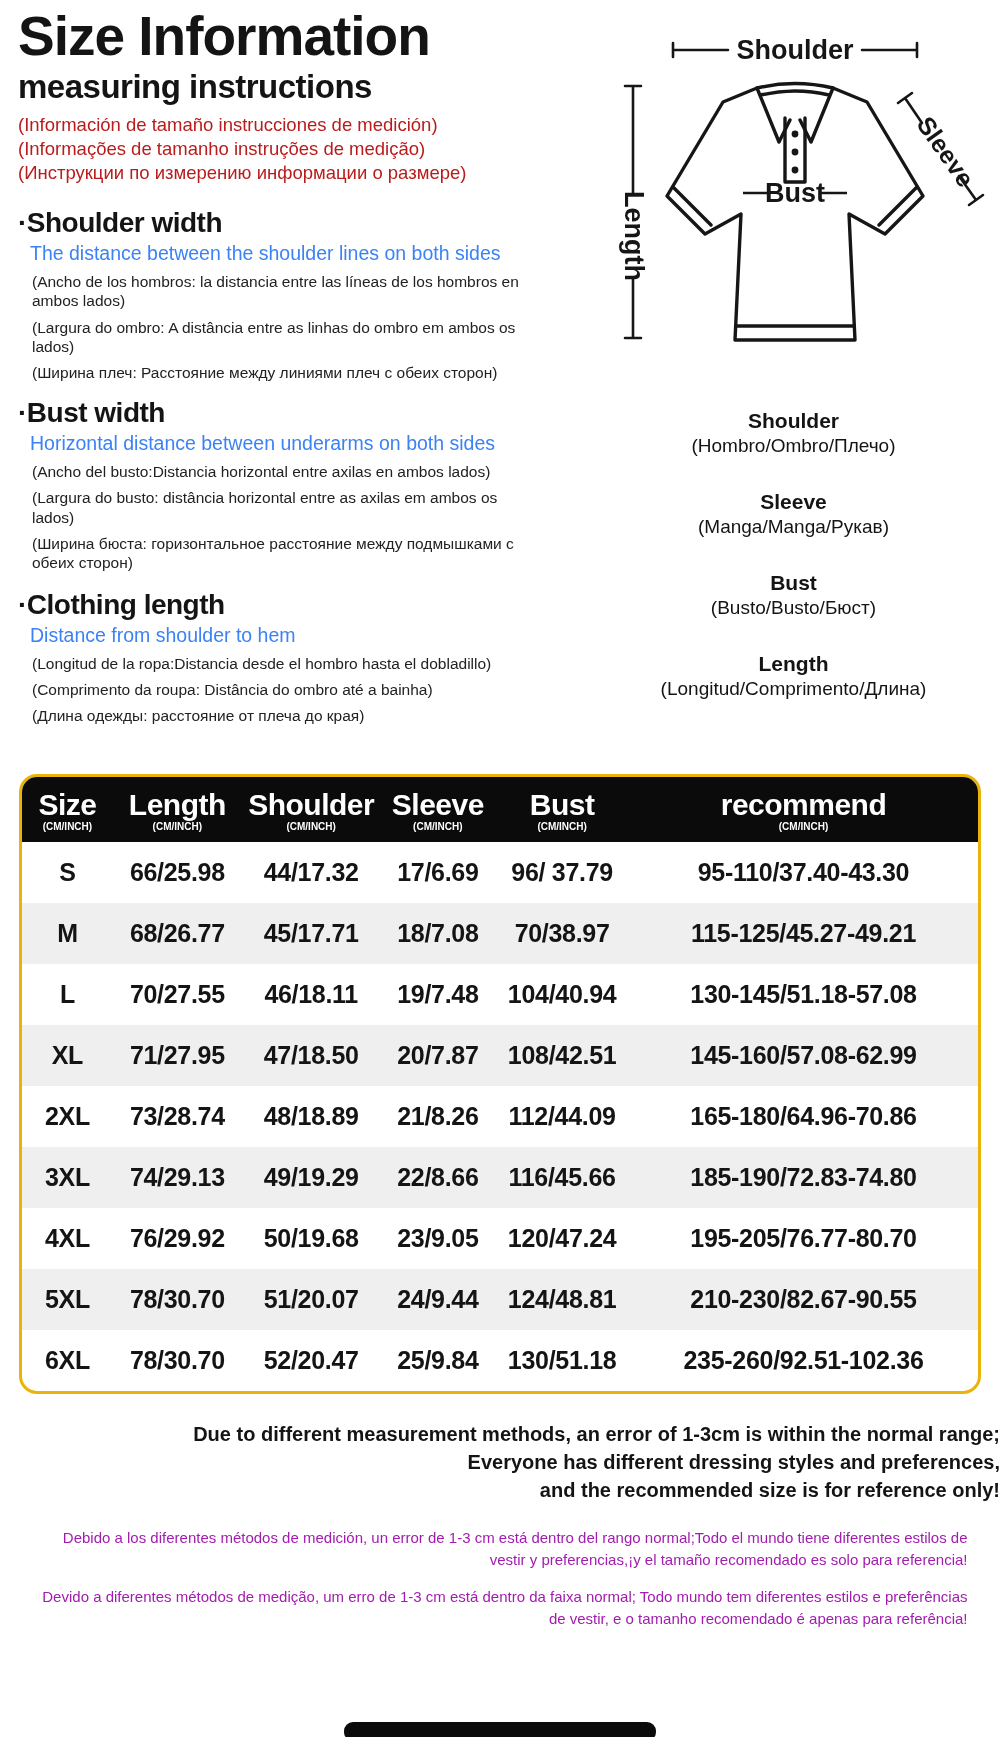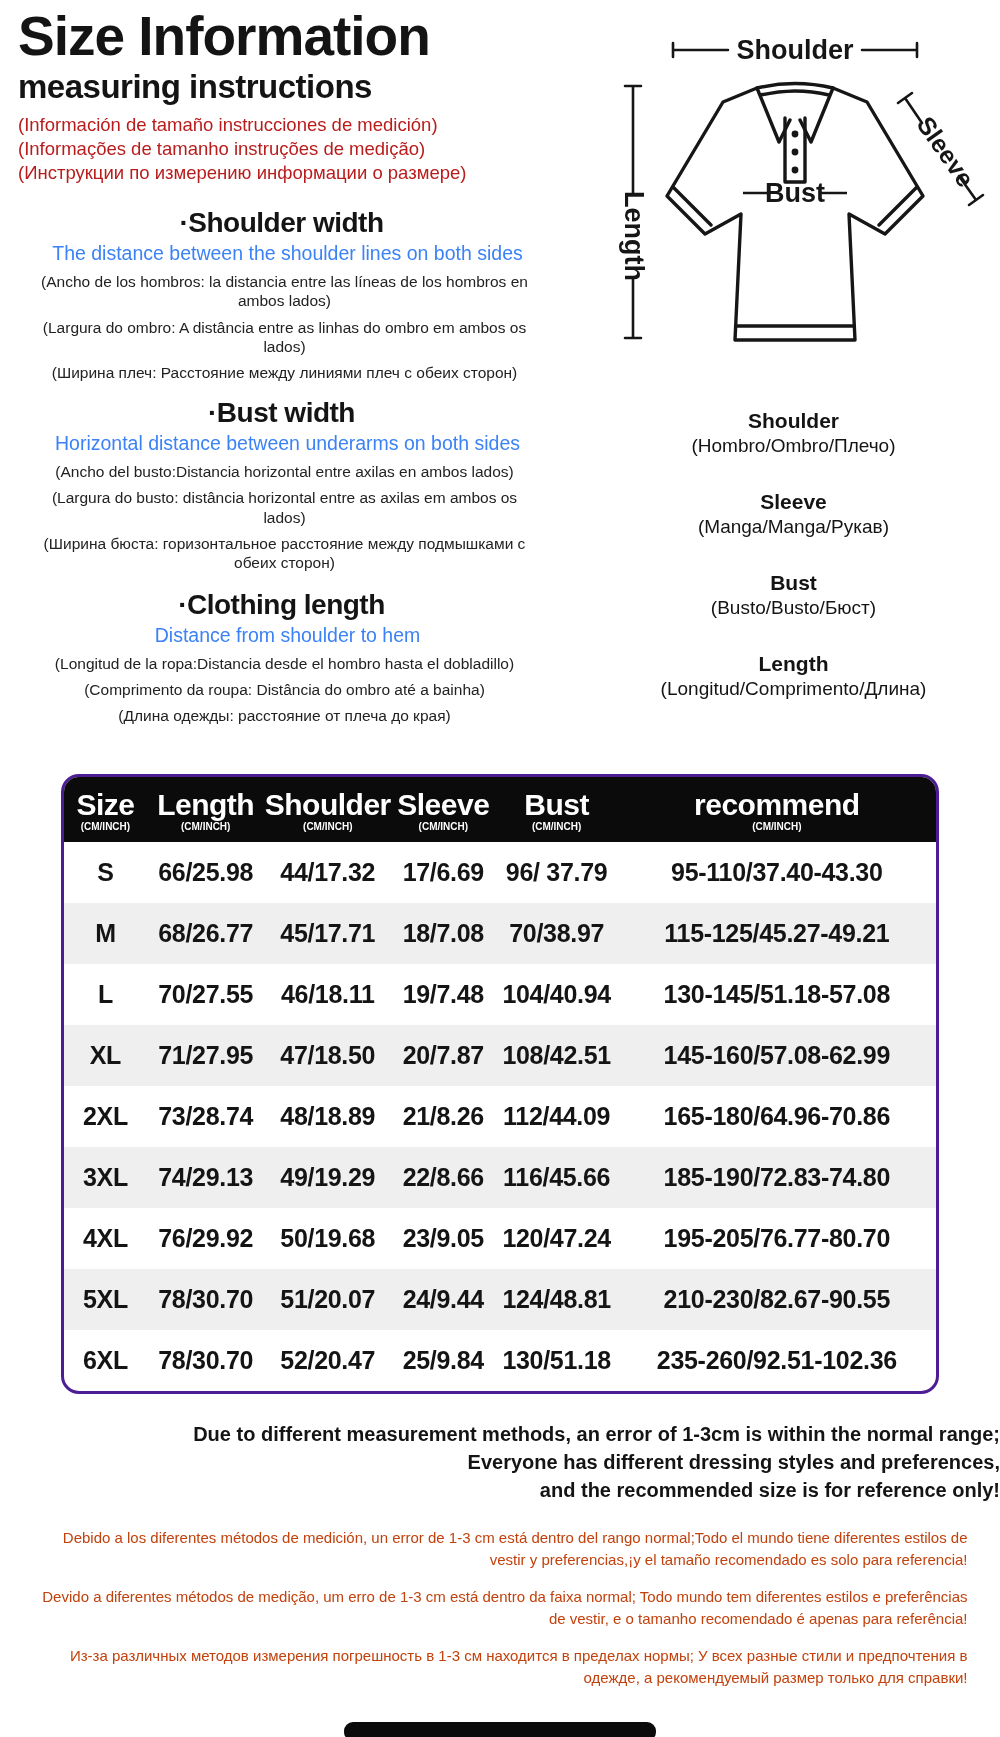--- a/index.html
+++ b/index.html
@@ -10,53 +10,53 @@
   }
   
   .top { display:flex; height:748px; }
   .left-col { width:545px; padding:8px 0 0 18px; }
   .right-col { width:455px; padding-top:6px; }
 
   .title { font-size:55px; font-weight:bold; letter-spacing:-1px; line-height:1.05; }
   .subtitle { font-size:33px; font-weight:bold; margin:2px 0 7px 0; letter-spacing:-0.5px; }
   .header-trans .t-line { font-size:18.5px; line-height:1.3; color:#b91c1c; }
 
-  .section { margin-top:22px;text-align:center; }
+  .section { margin-top:22px; }
   .section.s2 { margin-top:14px; }
   .section.s3 { margin-top:16px; }
   .section h3 { font-size:28px; font-weight:bold; letter-spacing:-0.5px; }
   .section .desc { font-size:19.5px; margin:3px 0 7px 12px; color:#3b82f6; }
   .section .t-line { font-size:15.5px; line-height:1.25; margin:0 0 7px 14px; max-width:505px; color:#222; }
 
   
   .diagram { display:block; }
   .svgtext { font-family:"Liberation Sans","DejaVu Sans",sans-serif; font-weight:bold; fill:#161616; }
 
   .measure-labels { text-align:center; padding:50px 0 0 42px; }
   .measure-group { margin-bottom:31px; }
   .measure-name { font-size:21px; font-weight:bold; line-height:1.25; }
   .measure-trans { font-size:19px; line-height:1.25; }
 
   
-  .table-wrap { margin:26px auto 0 auto; width:878px; border:3px solid #4c1d95;
+  .table-wrap { margin:26px auto 0 auto; width:962px; border:3px solid #eab308;
     border-radius:18px; overflow:hidden; }
   table { width:100%; border-collapse:collapse; table-layout:fixed; }
   thead tr { background:#0b0b0b; color:#ffffff; }
   th { padding:12px 0 10px 0; }
   .th-name { font-size:30px; font-weight:bold; letter-spacing:-0.5px; line-height:1.05; }
   .th-unit { font-size:10px; font-weight:bold; margin-top:0; }
   td { height:61px; text-align:center; font-size:25px; font-weight:bold; letter-spacing:-0.3px; }
   tbody tr:nth-child(even) { background:#efefef; }
   col.c-size{width:9.5%} col.c-length{width:13.5%} col.c-shoulder{width:14.5%}
   col.c-sleeve{width:12%} col.c-bust{width:14%} col.c-rec{width:36.5%}
 
   
   .notes { text-align:right; margin-top:26px; }
   .note-en { font-size:20px; font-weight:bold; line-height:1.42; }
-  .note-small { font-size:15px; line-height:1.5; max-width:935px; margin:14px auto 0 auto; color:#c2410c; }
+  .note-small { font-size:15px; line-height:1.5; max-width:935px; margin:14px auto 0 auto; color:#a21caf; }
   .note-small.first { margin-top:22px; }
 
   .bottom-bar { position:absolute; bottom:-4px; left:50%; transform:translateX(-50%);
     width:312px; height:19px; background:#0b0b0b; border-radius:9px; }
 </style>
 </head>
 <body>
 
 <div class="top">
   <div class="left-col">
@@ -269,16 +269,15 @@
 </div>
 
 <div class="notes">
   <div class="note-en">
       <div class="note-en-line">Due to different measurement methods, an error of 1-3cm is within the normal range;</div>
       <div class="note-en-line">Everyone has different dressing styles and preferences,</div>
       <div class="note-en-line">and the recommended size is for reference only!</div>
     </div>
   <div class="note-small first">Debido a los diferentes métodos de medición, un error de 1-3 cm está dentro del rango normal;Todo el mundo tiene diferentes estilos de vestir y preferencias,¡y el tamaño recomendado es solo para referencia!</div>
   <div class="note-small">Devido a diferentes métodos de medição, um erro de 1-3 cm está dentro da faixa normal; Todo mundo tem diferentes estilos e preferências de vestir, e o tamanho recomendado é apenas para referência!</div>
-  <div class="note-small">Из-за различных методов измерения погрешность в 1-3 см находится в пределах нормы; У всех разные стили и предпочтения в одежде, а рекомендуемый размер только для справки!</div>
 </div>
 
 <div class="bottom-bar"></div>
 
 </body></html>

